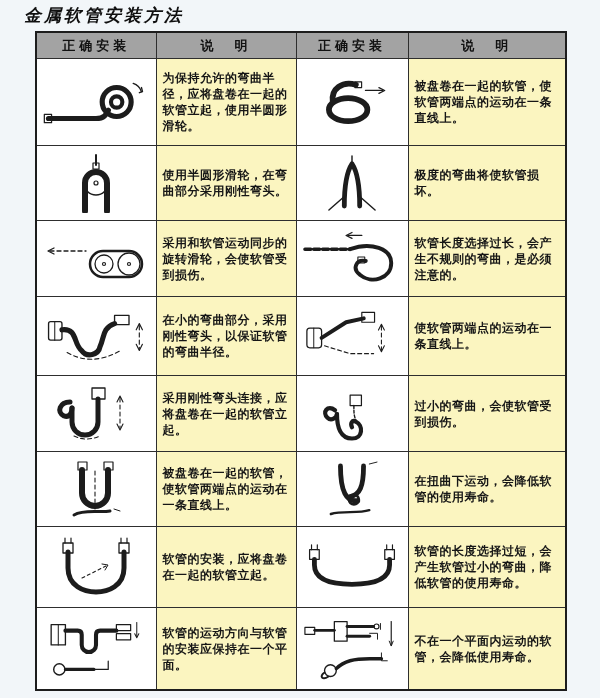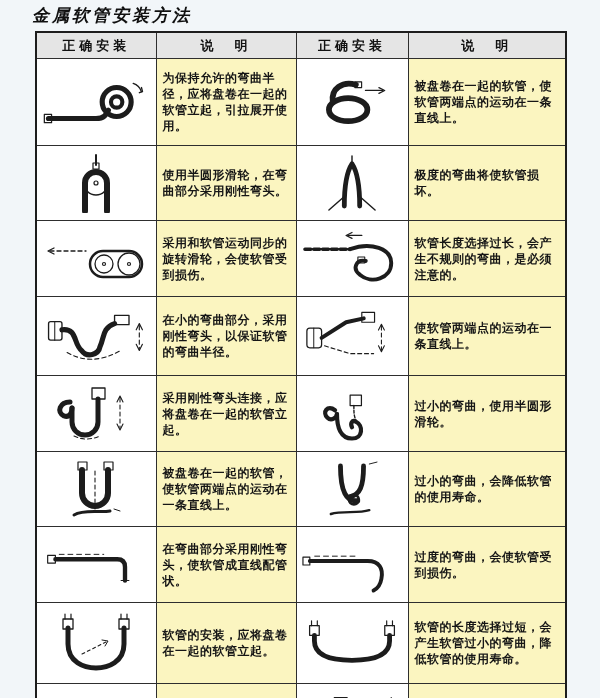--- a/index.html
+++ b/index.html
@@ -3,33 +3,33 @@
 <meta charset="utf-8">
 <style>
   html,body{margin:0;padding:0;}
   body{
     width:600px;height:698px;
     background:#f2f6f9;
     font-family:"Liberation Sans",sans-serif;
     -webkit-font-smoothing:antialiased;
   }
   .title{
-    margin:4px 0 4px 32px;
+    margin:4px 0 4px 24px;
     font-family:"DejaVu Serif",serif;
     font-style:italic;font-weight:700;
     font-size:17px;letter-spacing:3px;color:#101010;
   }
   table.grid{
     border-collapse:collapse;table-layout:fixed;
     margin-left:35px;width:530px;
     background:#ffffff;border:2px solid #1d1d1d;
   }
   col.c1{width:120px}col.c2{width:140px}col.c3{width:112px}col.c4{width:158px}
   th{
-    background:#e5e5e5;border:1px solid #2e2e2e;
+    background:#a3a3a3;border:1px solid #2e2e2e;
     height:23px;font-size:13px;font-weight:700;
     letter-spacing:4px;color:#111;text-align:center;
   }
   td{border:1px solid #2e2e2e;overflow:hidden;}
   td.desc{
     background:#fbf5c0;
     font-size:12px;font-weight:700;line-height:16px;
     letter-spacing:.5px;color:#161616;
     padding:4px 6px;vertical-align:middle;text-align:left;
   }
@@ -70,21 +70,21 @@
           <svg class="ill" width="108" height="62" viewBox="0 0 104 60">
             <path d="M6 46 H52" stroke-width="5"></path>
             <rect x="2" y="42" width="7" height="8" stroke-width="1.2" fill="#fff"></rect>
             <path d="M52 46 C60 46 62 42 64 38" stroke-width="5"></path>
             <circle cx="72" cy="30" r="14" stroke-width="5"></circle>
             <circle cx="72" cy="30" r="5.5" stroke-width="4"></circle>
             <path d="M88 12 q6 2 8 8" stroke-width="1.3"></path>
             <path d="M94 21 l3 -1 l-1 -4" stroke-width="1.3"></path>
           </svg>
         </td>
-        <td class="desc">为保持允许的弯曲半径，应将盘卷在一起的软管立起，引拉展开使用。</td>
+        <td class="desc">为保持允许的弯曲半径，应将盘卷在一起的软管立起，使用半圆形滑轮。</td>
         <td class="img">
           <svg class="ill" width="100" height="60" viewBox="0 0 104 60">
             <ellipse cx="48" cy="38" rx="20" ry="12" stroke-width="6"></ellipse>
             <path d="M32 30 C30 16 42 8 56 12" stroke-width="6"></path>
             <rect x="55" y="9" width="7" height="6" stroke-width="1.2" fill="#fff"></rect>
             <path d="M66 18 H84" stroke-width="1.3"></path>
             <path d="M80 15 L86 18 L80 21" stroke-width="1.3"></path>
           </svg>
         </td>
         <td class="desc">被盘卷在一起的软管，使软管两端点的运动在一条直线上。</td>
@@ -180,21 +180,21 @@
         </td>
         <td class="desc">采用刚性弯头连接，应将盘卷在一起的软管立起。</td>
         <td class="img">
           <svg class="ill" width="98" height="60" viewBox="0 0 104 60">
             <path d="M34 26 C26 20 20 28 26 34 C30 38 36 34 36 30" stroke-width="4.5"></path>
             <path d="M36 30 C36 44 40 56 52 56 C64 56 64 42 56 38 C52 36 50 40 52 44" stroke-width="4.5"></path>
             <rect x="50" y="10" width="12" height="11" stroke-width="1.3"></rect>
             <path d="M54 21 C54 28 54 32 56 36" stroke-width="1.5" stroke-dasharray="3 2"></path>
           </svg>
         </td>
-        <td class="desc">过小的弯曲，使用半圆形滑轮。</td>
+        <td class="desc">过小的弯曲，会使软管受到损伤。</td>
       </tr>
 
       <tr class="r6">
         <td class="img">
           <svg class="ill" width="104" height="60" viewBox="0 0 104 60">
             <path d="M38 11 V34 A13 13 0 0 0 64 34 V11" stroke-width="6"></path>
             <rect x="34" y="3" width="9" height="8" stroke-width="1.2"></rect>
             <rect x="60" y="3" width="9" height="8" stroke-width="1.2"></rect>
             <path d="M51 12 V50" stroke-width="1.1" stroke-dasharray="4 3"></path>
             <path d="M30 56 C40 50 56 54 66 52" stroke-width="3"></path>
@@ -204,42 +204,23 @@
         <td class="desc">被盘卷在一起的软管，使软管两端点的运动在一条直线上。</td>
         <td class="img">
           <svg class="ill" width="100" height="60" viewBox="0 0 104 60">
             <path d="M40 6 C40 32 46 44 58 42" stroke-width="5"></path>
             <path d="M64 6 C64 28 60 36 50 38" stroke-width="5"></path>
             <circle cx="54" cy="41" r="5" stroke-width="3"></circle>
             <path d="M70 4 l8 -2" stroke-width="1"></path>
             <path d="M30 56 C42 52 58 56 70 52" stroke-width="2.5"></path>
           </svg>
         </td>
-        <td class="desc">过小的弯曲，会降低软管的使用寿命。</td>
-      </tr>
-
-      <tr class="r7">
-        <td class="img">
-          <svg class="ill" width="108" height="58" viewBox="0 0 104 60">
-            <rect x="2" y="20" width="8" height="8" stroke-width="1.2"></rect>
-            <path d="M10 24 H74 Q82 24 82 32 V46" stroke-width="4.5"></path>
-            <path d="M14 19 H60" stroke-width="1" stroke-dasharray="5 4"></path>
-            <path d="M78 46 h8" stroke-width="1.2"></path>
-          </svg>
-        </td>
-        <td class="desc">在弯曲部分采用刚性弯头，使软管成直线配管状。</td>
-        <td class="img">
-          <svg class="ill" width="102" height="60" viewBox="0 0 104 60">
-            <rect x="2" y="22" width="7" height="8" stroke-width="1.2"></rect>
-            <path d="M9 26 H68 C80 26 84 34 82 44 C81 50 78 54 74 56" stroke-width="4"></path>
-            <path d="M14 21 H56" stroke-width="1" stroke-dasharray="5 4"></path>
-          </svg>
-        </td>
-        <td class="desc">过度的弯曲，会使软管受到损伤。</td>
-      </tr>
+        <td class="desc">在扭曲下运动，会降低软管的使用寿命。</td>
+      </tr>
+
 
       <tr class="r8">
         <td class="img">
           <svg class="ill" width="104" height="64" viewBox="0 0 104 62">
             <path d="M24 16 V32 C24 50 40 56 52 56 C64 56 80 50 80 32 V16" stroke-width="5"></path>
             <rect x="19" y="7" width="10" height="10" stroke-width="1.3"></rect>
             <path d="M21 7 V2 M27 7 V2" stroke-width="1.2"></path>
             <rect x="75" y="7" width="10" height="10" stroke-width="1.3"></rect>
             <path d="M77 7 V2 M83 7 V2" stroke-width="1.2"></path>
             <path d="M38 42 L62 30" stroke-width="1.1" stroke-dasharray="3 3"></path>

